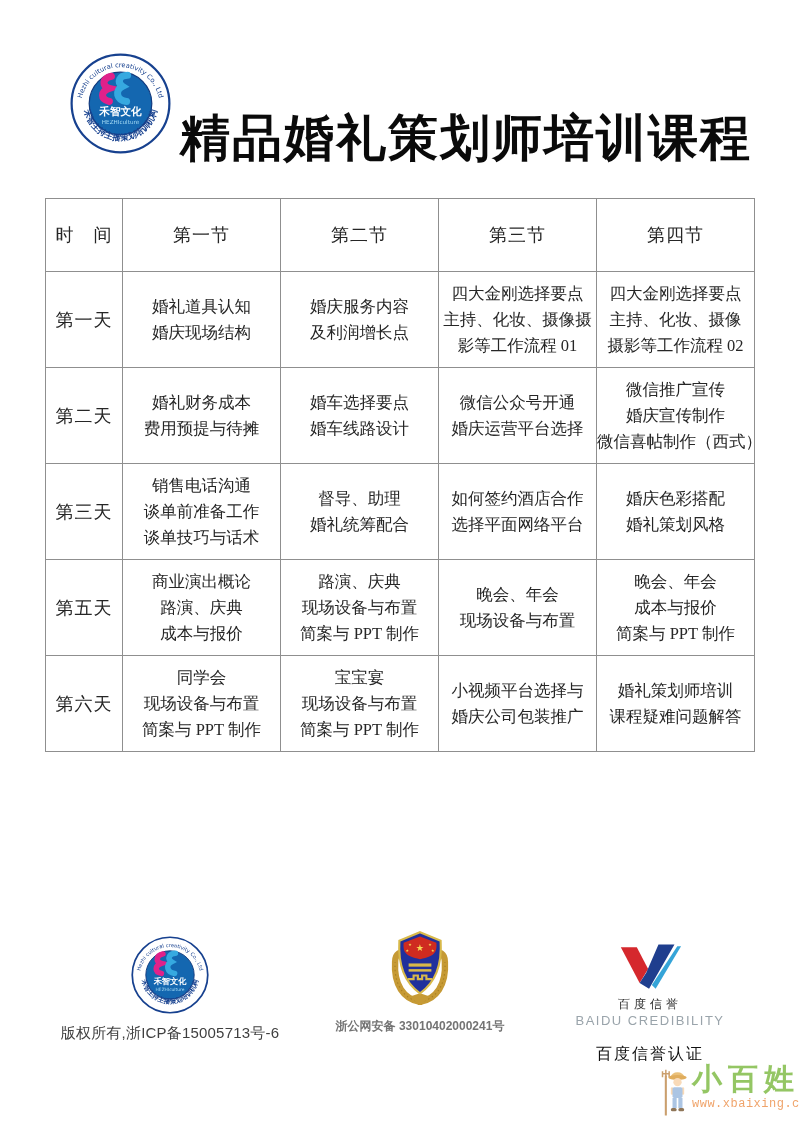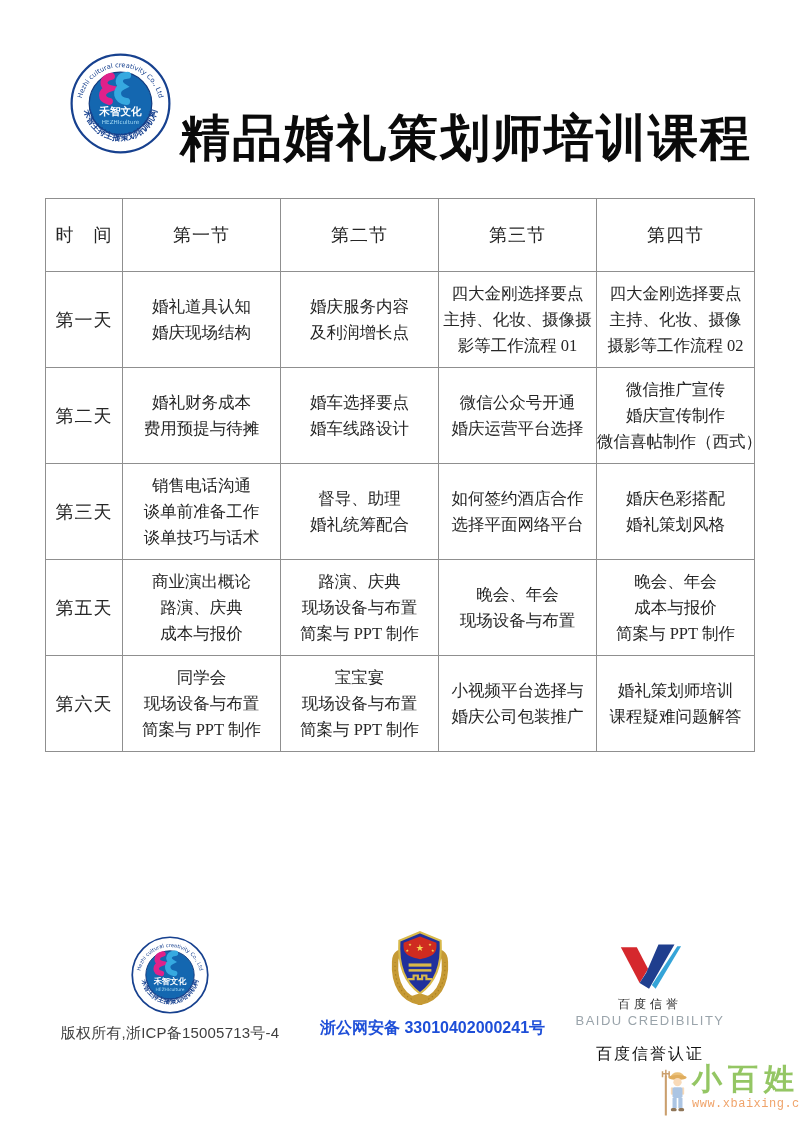--- a/index.html
+++ b/index.html
@@ -33,21 +33,21 @@
   .course-table td.day { font-size:18px; letter-spacing:1px; }
   .cell-line { display:block; font-size:16.5px; line-height:26px; white-space:nowrap; }
 
   
   .footer-left { position:absolute; left:50px; top:936px; width:240px; text-align:center; }
   .logo-small { width:78px; height:78px; display:block; margin:0 auto; }
   .icp-text { margin-top:10px; font-size:15px; color:#3f3f3f; letter-spacing:0.2px; white-space:nowrap; }
 
   .footer-mid { position:absolute; left:320px; top:926px; width:200px; text-align:center; }
   .police-icon { width:64px; height:82px; display:block; margin:0 auto; }
-  .police-text { margin-top:10px; font-size:16px; font-weight:bold; color:#1d4ed8; white-space:nowrap; }
+  .police-text { margin-top:10px; font-size:12px; font-weight:bold; color:#737373; white-space:nowrap; }
 
   .footer-right { position:absolute; left:560px; top:942px; width:180px; text-align:center; }
   .baidu-icon { width:64px; height:50px; display:block; margin:0 auto; }
   .baidu-cn { margin-top:4px; font-size:12px; color:#2b2b2b; letter-spacing:4px; }
   .baidu-en { font-size:13px; color:#9aa4ab; letter-spacing:1.5px; }
   .baidu-cert { margin-top:16px; font-size:16px; font-weight:normal; color:#101010; letter-spacing:2px; }
 
   
   .watermark { position:absolute; left:660px; top:1062px; display:flex; align-items:flex-start; opacity:0.95; }
   .farmer { width:30px; height:54px; flex:0 0 auto; margin-top:4px; }
@@ -252,21 +252,21 @@
             <span class="cell-line">课程疑难问题解答</span>
           </td>
         </tr>
       </tbody>
   </table>
 
   <div class="footer-left">
     <svg class="logo-small">
         <use href="#hezhi-logo"></use>
       </svg>
-    <div class="icp-text">版权所有,浙ICP备15005713号-4</div>
+    <div class="icp-text">版权所有,浙ICP备15005713号-6</div>
   </div>
 
   <div class="footer-mid">
     <svg class="police-icon">
         <use href="#police-badge"></use>
       </svg>
     <div class="police-text">浙公网安备 33010402000241号</div>
   </div>
 
   <div class="footer-right">

